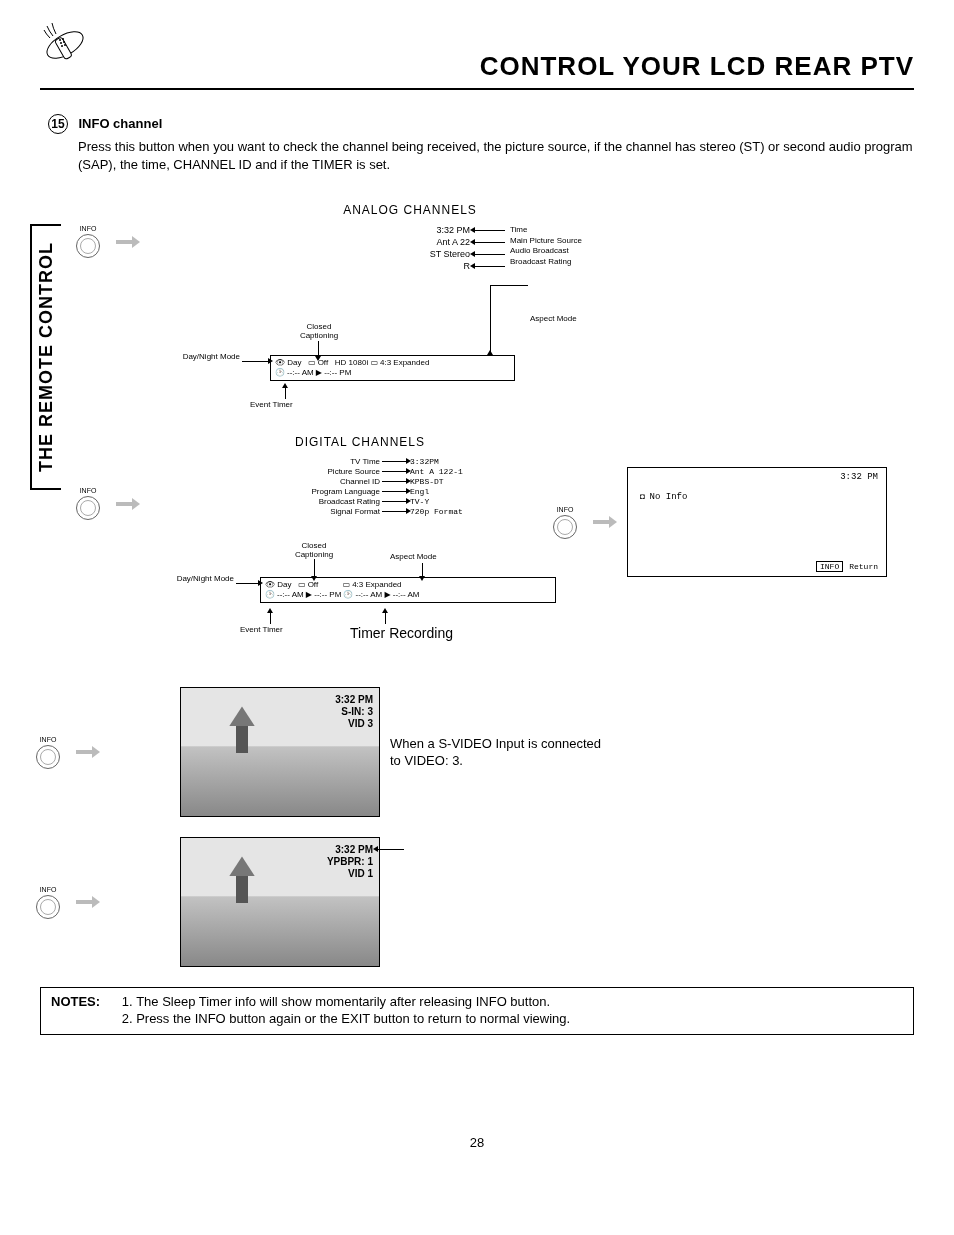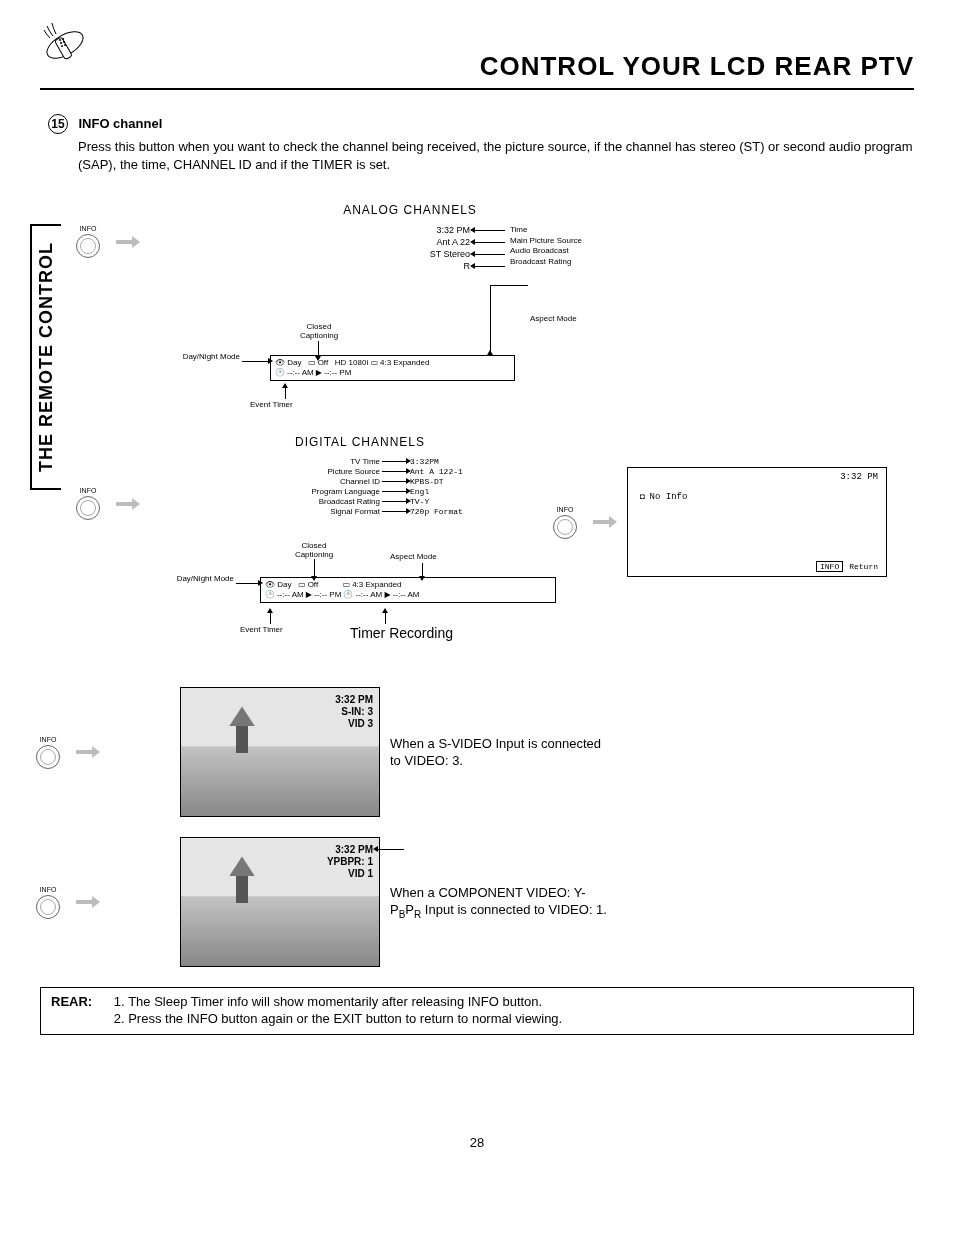--- a/index.html
+++ b/index.html
@@ -386,29 +386,26 @@
       <div class="arrow-right" style="margin-top:0;"></div>
       <div style="width:60px;"></div>
       <div class="photo">
         <div class="overlay">
           <div>3:32 PM</div>
           <div>YPBPR: 1</div>
           <div>VID 1</div>
         </div>
       </div>
       <div class="comp-arrow" style="left:308px; top:12px;"></div>
-      <div class="photo-desc">
-        <span>When a COMPONENT VIDEO: Y-P</span><span class="sub">B</span><span>P</span><span class="sub">R</span><span> Input is connected to VIDEO: 1.</span>
-      </div>
     </div>
 
   </div>
 
   <div class="notes">
-    <div class="lbl">REAR:</div>
+    <div class="lbl">NOTES:</div>
     <ol>
       <li>The Sleep Timer info will show momentarily after releasing INFO button.</li>
       <li>Press the INFO button again or the EXIT button to return to normal viewing.</li>
     </ol>
   </div>
 
   <div class="page-num">28</div>
 </div>
 
 </body></html>

